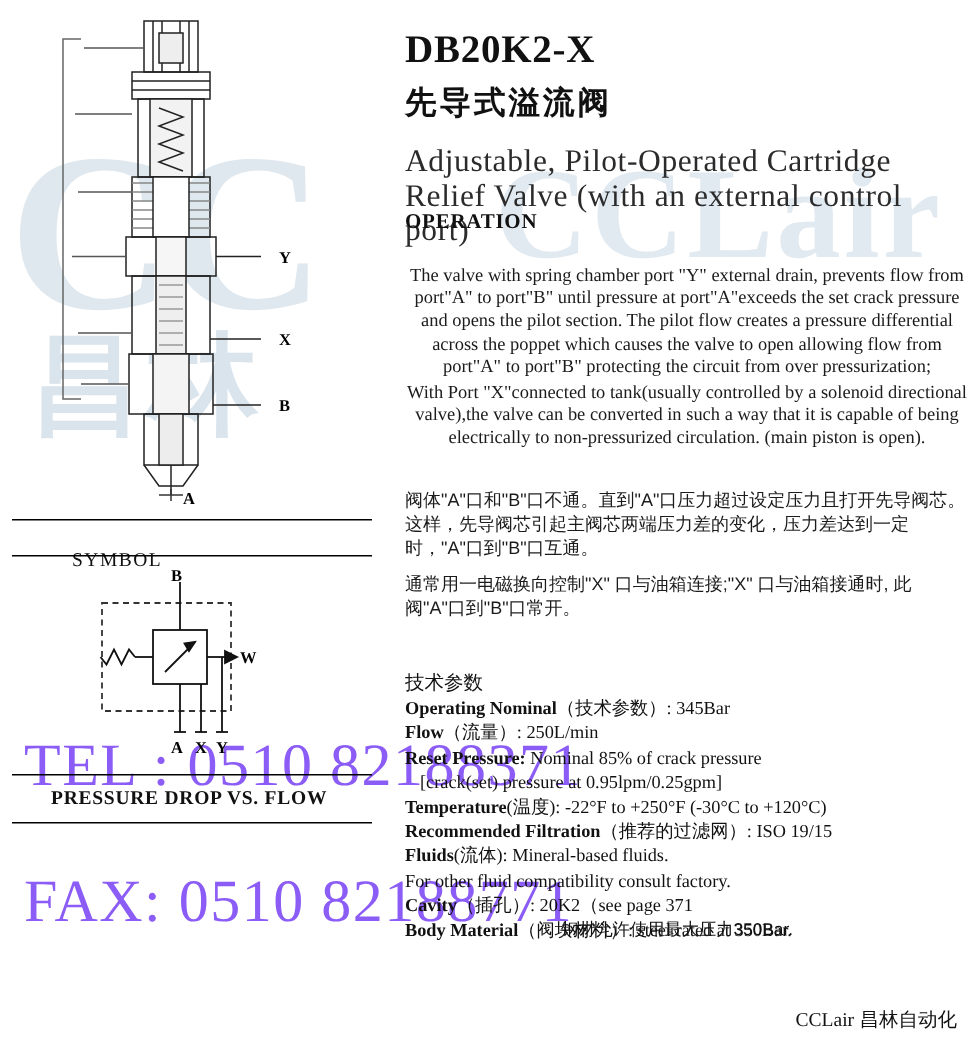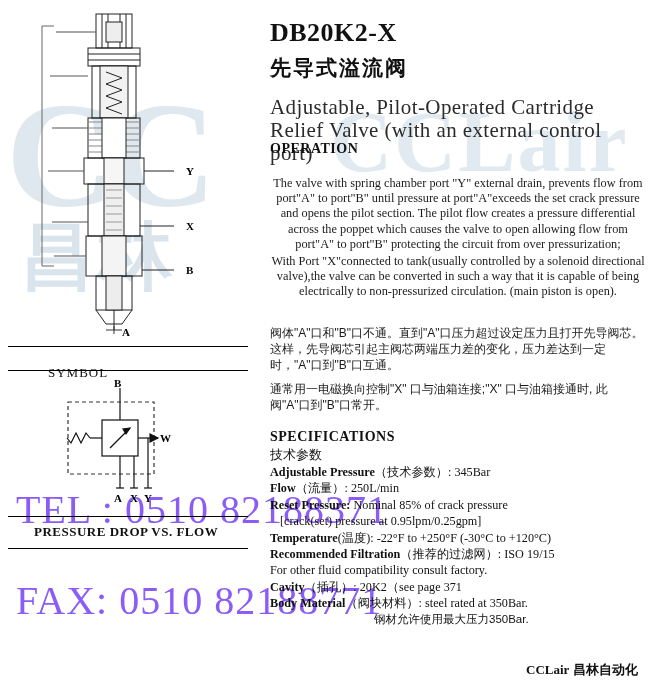--- a/index.html
+++ b/index.html
@@ -193,23 +193,23 @@
   .spec-list .lbl { font-weight: bold; }
   .spec-indent { padding-left: 10px; }
   .spec-cn-note {
     position: absolute;
     left: 112px; top: 612px;
     font-size: 11.5px;
   }
 
   .footer {
     position: absolute;
-    right: 12px; bottom: 12px;
+    right: 12px; bottom: 2px;
     font-size: 13px;
-    font-weight: bold;
+    font-weight: normal;
     margin-left: 26px;
   }
   .footer .en { font-family: "Liberation Serif", serif; }
 </style>
 </head>
 <body>
 
 <div class="page">
 
   <div class="wm-logo">CC</div>
@@ -336,30 +336,30 @@
       <div>Adjustable,  Pilot-Operated  Cartridge</div>
       <div>Relief Valve (with an external control port)</div>
     </div>
 
     <div class="section-h op-h">OPERATION</div>
     <div class="body-text op-1">The valve with spring chamber port "Y" external drain, prevents flow from port"A" to port"B" until pressure at port"A"exceeds the  set crack pressure and opens the pilot section. The pilot flow creates a pressure differential  across the poppet which causes the valve to open allowing flow from port"A" to port"B" protecting the circuit from over pressurization;</div>
     <div class="body-text op-2">With Port "X"connected to tank(usually controlled by a solenoid directional valve),the valve can be converted in such a way that it is capable of being electrically to non-pressurized circulation. (main  piston is open).</div>
     <div class="cn-text cn-1">阀体"A"口和"B"口不通。直到"A"口压力超过设定压力且打开先导阀芯。这样，先导阀芯引起主阀芯两端压力差的变化，压力差达到一定时，"A"口到"B"口互通。</div>
     <div class="cn-text cn-2">通常用一电磁换向控制"X" 口与油箱连接;"X" 口与油箱接通时, 此阀"A"口到"B"口常开。</div>
 
-    <div class="section-h spec-h">SPECIFICATIONS</div>
     <div class="spec-cn">技术参数</div>
 
     <div class="spec-list">
-      <div class="row"><span class="lbl">Adjustable Pressure</span><span>（技术参数）: 345Bar</span></div>
+      <div class="row"><span class="lbl">Operating Nominal</span><span>（技术参数）: 345Bar</span></div>
       <div class="row"><span class="lbl">Flow</span><span>（流量）: 250L/min</span></div>
       <div class="row"><span class="lbl">Reset Pressure:</span><span> Nominal 85% of crack pressure</span></div>
       <div class="row spec-indent"><span>[crack(set) pressure at 0.95lpm/0.25gpm]</span></div>
       <div class="row"><span class="lbl">Temperature</span><span>(温度): -22°F to +250°F (-30°C to +120°C)</span></div>
       <div class="row"><span class="lbl">Recommended Filtration</span><span>（推荐的过滤网）: ISO 19/15</span></div>
+      <div class="row"><span class="lbl">Fluids</span><span>(流体): Mineral-based fluids.</span></div>
       <div class="row"><span>For other fluid compatibility consult factory.</span></div>
       <div class="row"><span class="lbl">Cavity</span><span>（插孔）: 20K2（see page  371</span></div>
       <div class="row"><span class="lbl">Body Material</span><span>（阀块材料）: steel rated at 350Bar.</span></div>
     </div>
 
     <div class="spec-cn-note">钢材允许使用最大压力350Bar.</div>
   </div>
 
   <div class="footer">
     <span class="en">CCLair</span>

